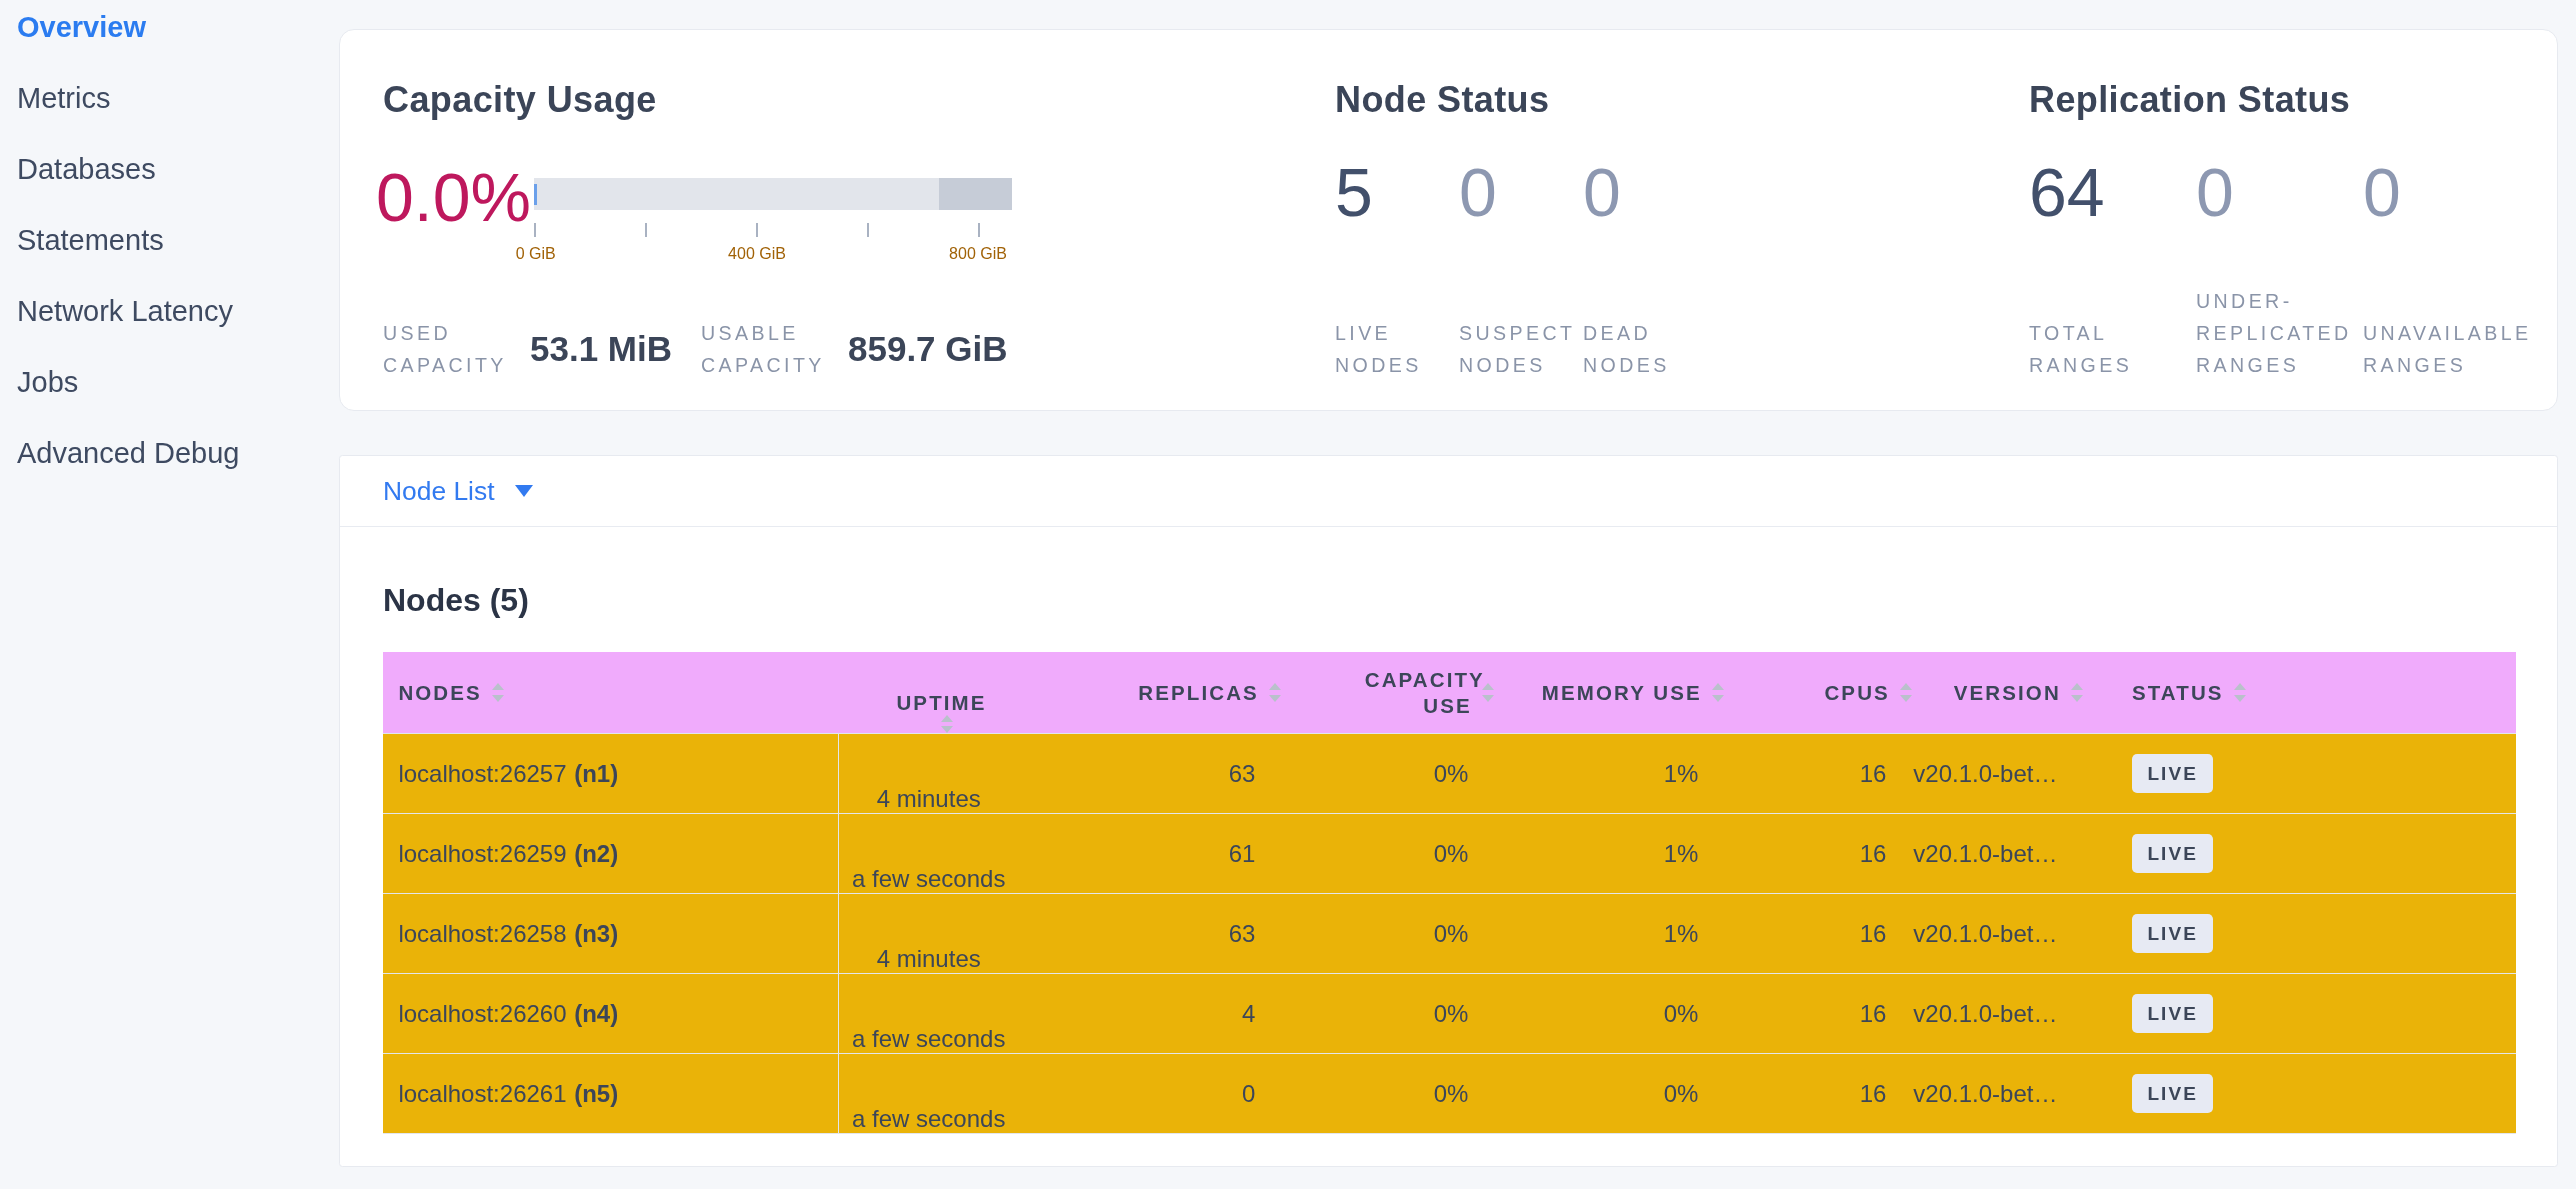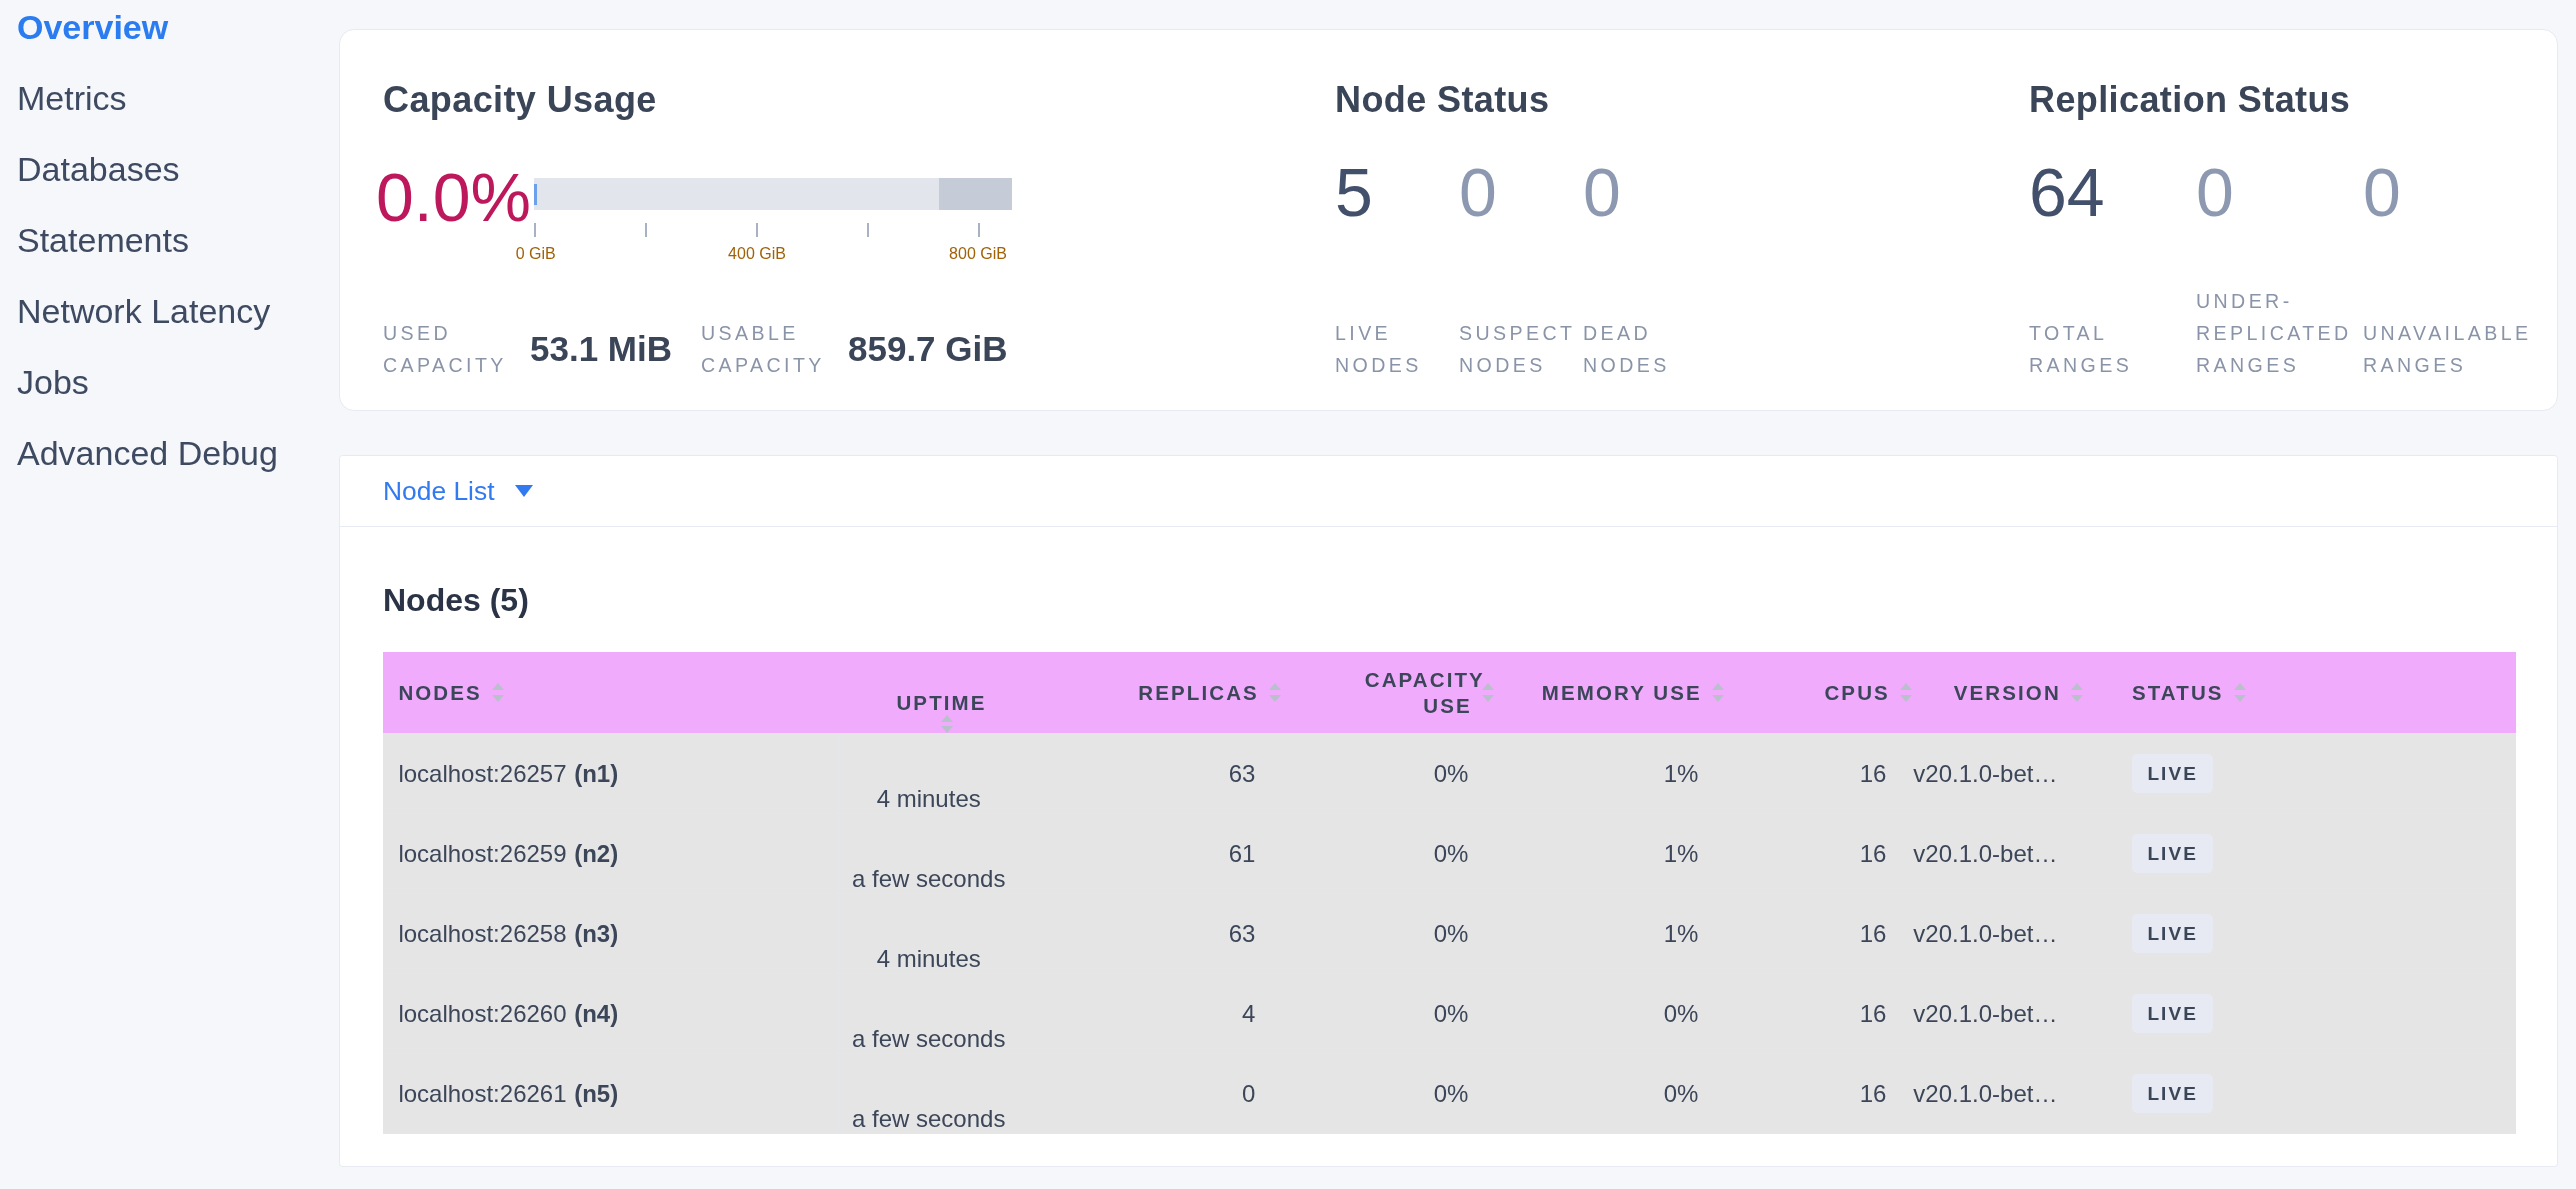--- a/index.html
+++ b/index.html
@@ -4,21 +4,21 @@
 <style>
   html,body{margin:0;padding:0;}
   body{
     width:2576px;height:1189px;position:relative;
     background:#f5f7fa;
     font-family:"Liberation Sans", sans-serif;
     color:#3c4659;overflow:hidden;
   }
   
   .sidebar{position:absolute;left:0;top:0;width:339px;padding-top:10.2px;}
-  .nav-item{height:71px;padding-left:17px;font-size:34px;line-height:34px;
+  .nav-item{height:71px;padding-left:17px;font-size:29px;line-height:34px;
     font-weight:500;color:#3e4a61;cursor:pointer;}
   .nav-item.active{color:#2b7cf0;font-weight:700;}
   
   .card{position:absolute;background:#ffffff;border:1.7px solid #e7eaf0;
     border-radius:3.4px;box-sizing:border-box;}
   .summary-card{left:339px;top:29px;width:2219px;height:382px;border-radius:15px;}
   .table-card{left:339px;top:455px;width:2219px;height:712px;}
   .sec-title{position:absolute;top:49px;margin:0;font-size:36px;font-weight:600;
     color:#3b4558;letter-spacing:0.4px;}
   
@@ -45,21 +45,21 @@
   .view-row{height:70px;border-bottom:1.7px solid #e8ebf1;display:flex;
     align-items:center;padding-left:43px;cursor:pointer;}
   .view-link{font-size:26.4px;color:#327af0;font-weight:500;}
   .caret{margin-left:20.5px;width:0;height:0;border-left:9.4px solid transparent;
     border-right:9.4px solid transparent;border-top:12px solid #327af0;}
   .tbl-title{position:absolute;left:43px;top:126px;margin:0;font-size:32px;
     font-weight:600;color:#2b3446;}
   .tbl{position:absolute;left:43px;top:196px;width:2133px;}
   .thead{display:flex;height:82px;background:#f0abfc;align-items:center;
     border-bottom:1.7px solid #e3e6ec;box-sizing:border-box;}
-  .trow{display:flex;height:80px;align-items:center;background:#e5e5e5;
+  .trow{display:flex;height:80px;align-items:center;background:#eab308;
     border-bottom:1.7px solid #e3e6ec;box-sizing:border-box;justify-content:center;}
   .c{box-sizing:border-box;display:flex;align-items:center;height:100%;
     font-size:24px;color:#3c4659;}
   .c1{width:456px;padding-left:15.4px;}
   .trow .c1{border-right:1.7px solid #e3e6ec;}
   .c2{width:205px;flex-direction:column;} .c3{width:237px;} .c4{width:213px;}
   .c5{width:230px;} .c6{width:188px;} .c7{width:171px;}
   .c8{flex:1;padding-left:49px;}
   .num{justify-content:flex-end;}
   .trow .num{padding-right:25.6px;}

